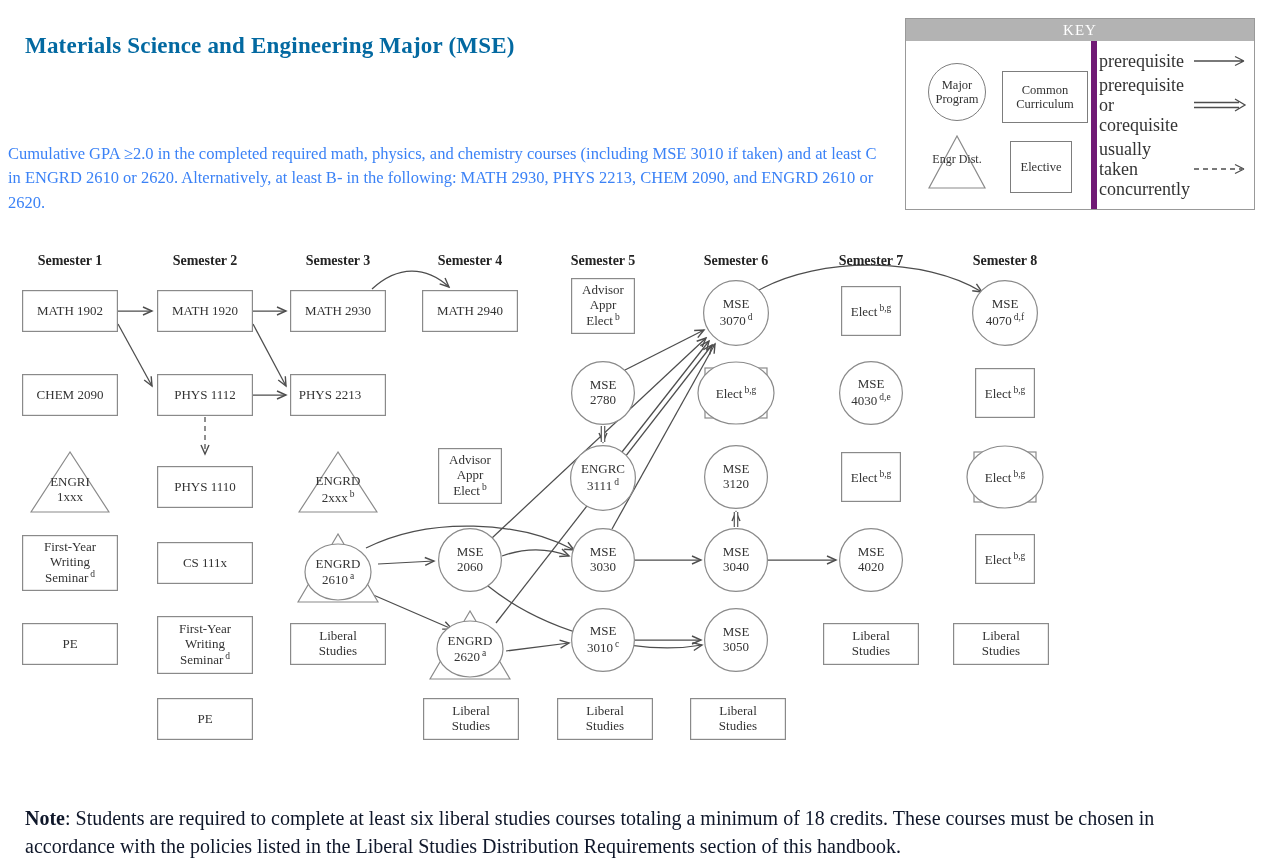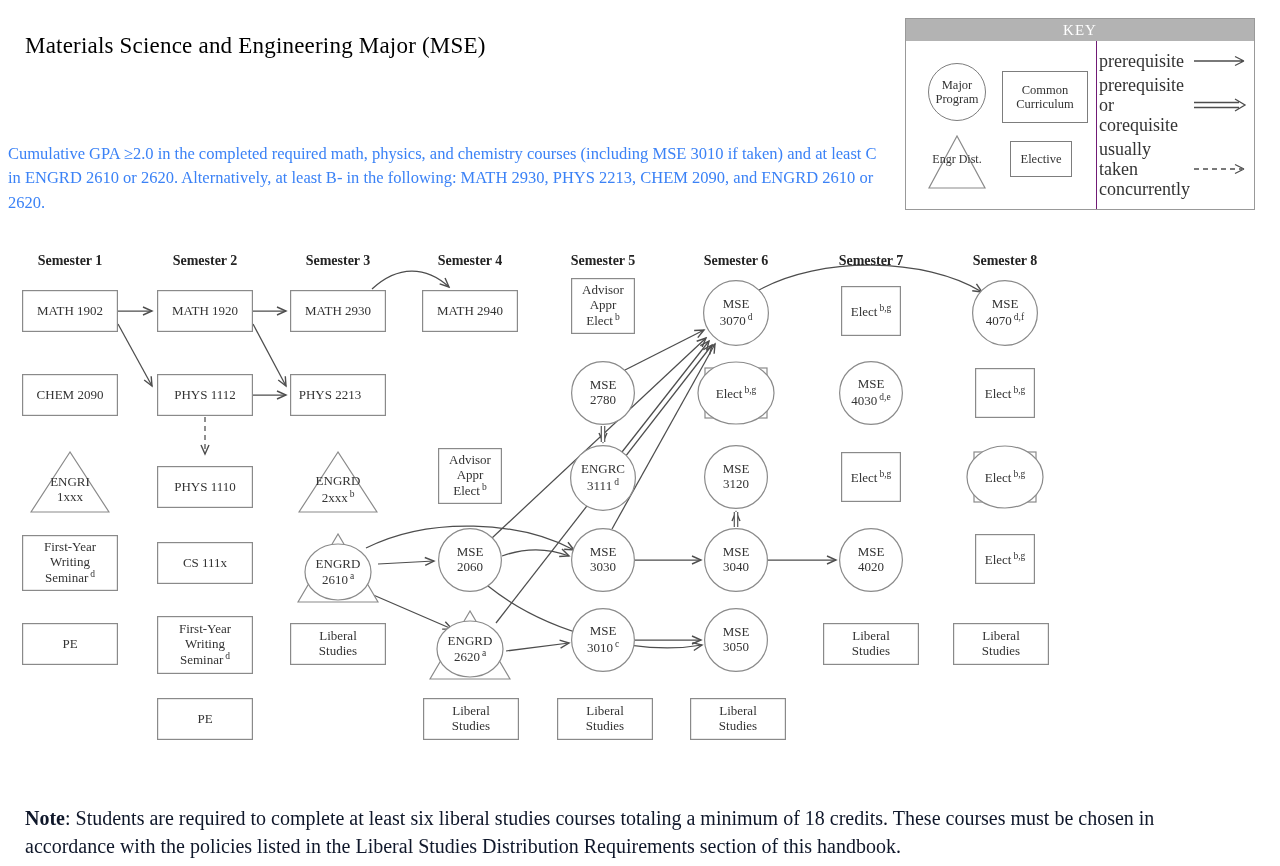--- a/index.html
+++ b/index.html
@@ -5,34 +5,34 @@
   * { margin:0; padding:0; box-sizing:border-box; }
   html,body { background:#fff; }
   body {
     width:1280px; height:866px;
     font-family:"Liberation Serif", "DejaVu Serif", serif;
     color:#2e2e2e; position:relative; overflow:hidden;
   }
   .page { position:relative; width:1280px; height:866px; background:#fff; }
 
   
-  .hdr-title { position:absolute; left:25px; top:33px; font-size:23px; font-weight:normal; color:#000000; letter-spacing:.2px; }
+  .hdr-title { position:absolute; left:25px; top:33px; font-size:23px; font-weight:bold; color:#0369a1; letter-spacing:.2px; }
   .hdr-sub   { position:absolute; left:25px; top:97px; font-size:17px; font-weight:bold; color:#3a3a3a; }
   .hdr-req   { position:absolute; left:8px; top:142px; width:880px; font-size:16.5px; line-height:1.48; color:#3b82f6; }
 
   
   .key { position:absolute; left:905px; top:18px; width:350px; height:192px; border:1px solid #999; background:#fff; }
   .key-title { height:22px; background:#b3b3b3; color:#fff; text-align:center; font-size:15px; line-height:22px; letter-spacing:1px; }
   .key-body { display:flex; height:168px; }
-  .key-shapes { width:194px; position:relative; border-right:1px solid #701a75; }
+  .key-shapes { width:194px; position:relative; border-right:6px solid #701a75; }
   .kshape { position:absolute; display:flex; align-items:center; justify-content:center; text-align:center;
             border:1px solid #7d7d7d; background:#fff; font-size:12.5px; line-height:1.15; color:#333; }
   .kcircle { left:22px; top:22px; width:58px; height:58px; border-radius:50%; }
   .kcommon { left:96px; top:30px; width:86px; height:52px; }
-  .kelective { left:104px; top:100px; width:62px; height:36px; }
+  .kelective { left:104px; top:100px; width:62px; height:52px; }
   .ktri { position:absolute; left:22px; top:94px; width:58px; height:54px; }
   .ktri svg { position:absolute; left:0; top:0; }
   .ktri-label { position:absolute; left:0; top:18px; width:100%; text-align:center; font-size:12px; line-height:1.1; color:#333; }
   .key-arrows { flex:1; display:flex; flex-direction:column; justify-content:space-around; padding:8px 6px 8px 2px; }
   .key-row { display:flex; align-items:center; gap:2px; }
   .key-arrow-label { flex:1; font-size:18px; line-height:1.12; color:#333; }
   .key-row svg { flex:none; }
   .kedge { stroke:#4d4d4d; stroke-width:1.3; fill:none; }
   .kdash { stroke-dasharray:5 4; }
   .shape { fill:#fff; stroke:#8a8a8a; stroke-width:1.2; }

